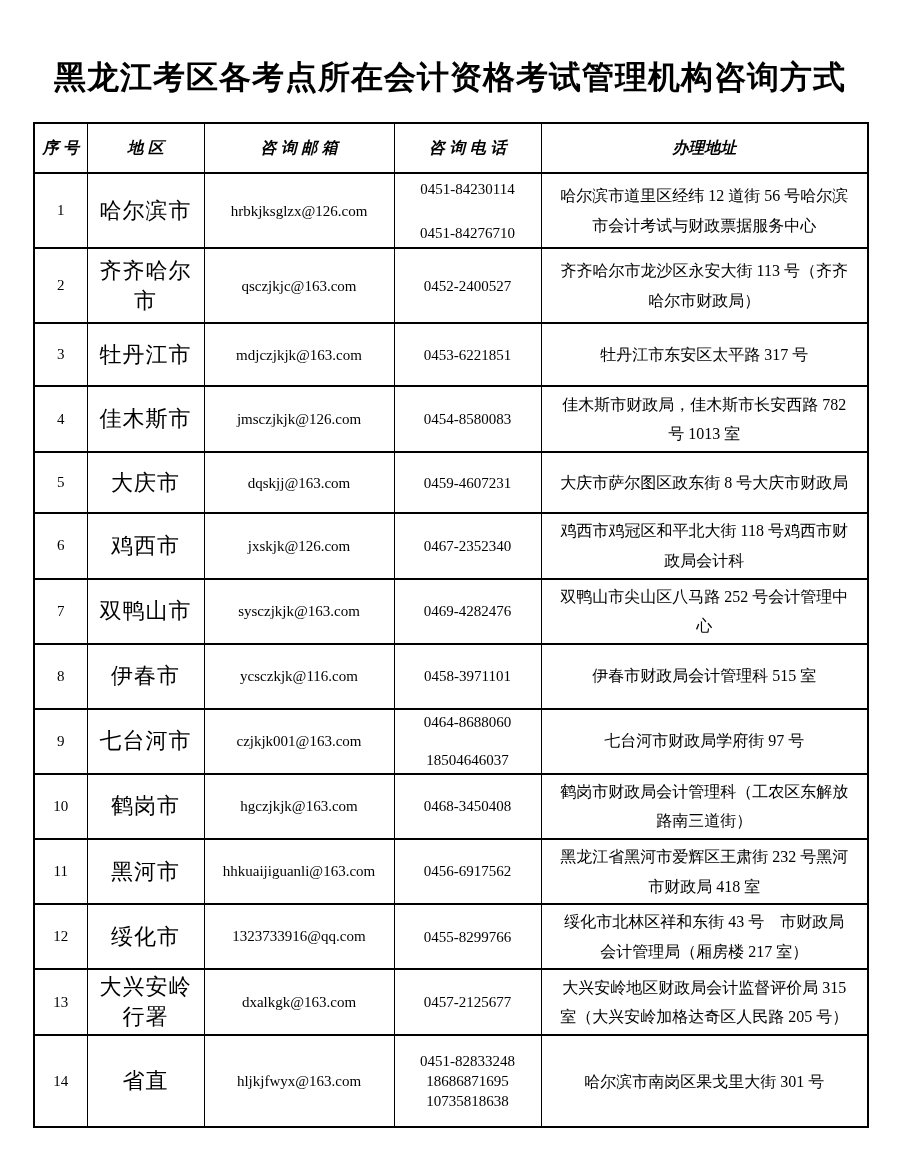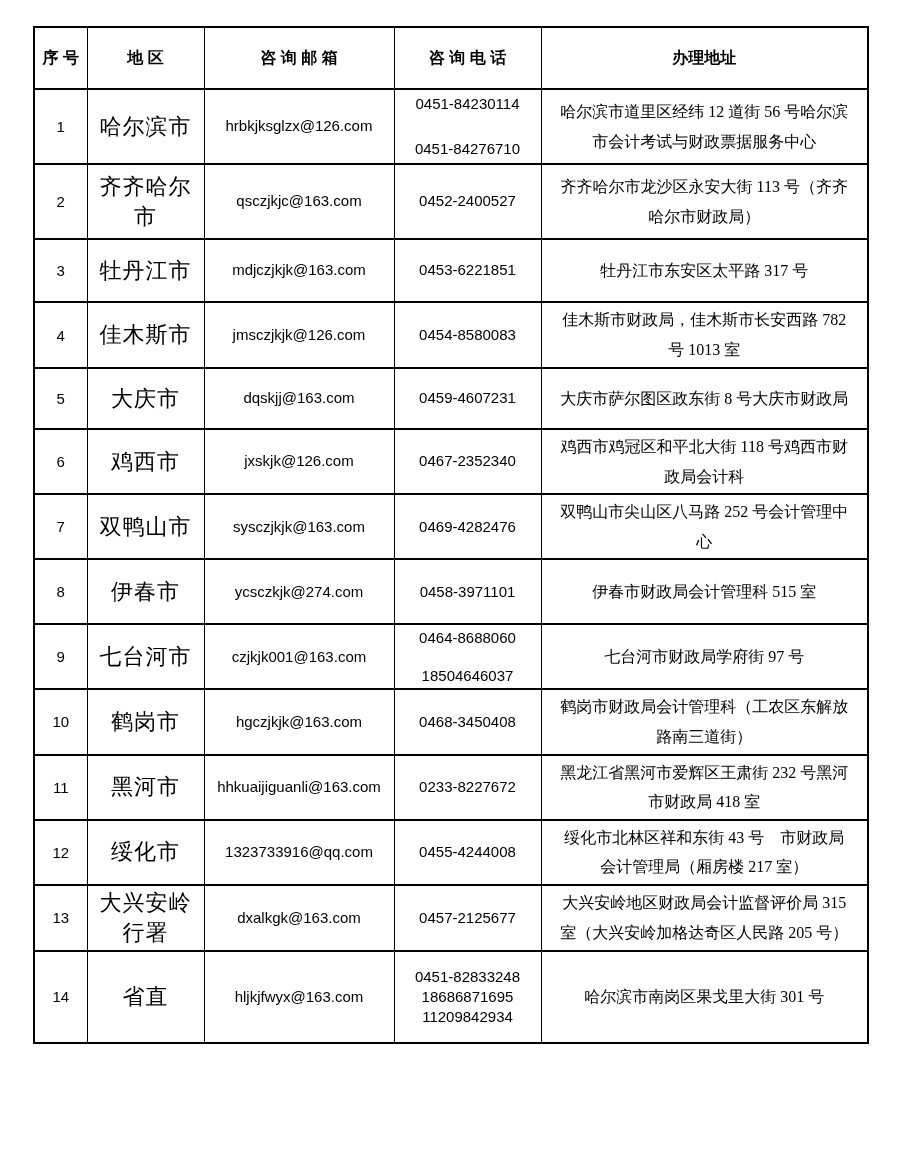--- a/index.html
+++ b/index.html
@@ -32,29 +32,29 @@
   th, td {
     border-left: 1px solid #000;
     border-right: 1px solid #000;
     border-top: 2px solid #000;
     border-bottom: 2px solid #000;
     text-align: center;
     vertical-align: middle;
     padding: 2px 3px;
     overflow: hidden;
   }
-  thead tr { height: 62px; }
+  thead tr { height: 50px; font-style: italic; }
   th {
     font-family: "Liberation Sans", "DejaVu Sans", sans-serif;
     font-weight: bold;
     font-size: 16px;
     white-space: pre;
   }
   .c-no, .c-email, .phone-line {
-    font-family: Liberation Sans, sans-serif;
+    font-family: Liberation Serif, serif;
     font-size: 15px;
   }
   .c-email { word-break: break-all; line-height: 1.5; padding: 8px 1px; margin-left: 22px; }
   .c-region { font-size: 22px; letter-spacing: 1px; }
   .c-address { font-size: 16px; line-height: 1.85; padding: 2px 16px; }
   .phone-line { line-height: 1.35; }
   
   tbody tr:nth-child(1)  { height: 75px; }
   tbody tr:nth-child(2)  { height: 75px; }
   tbody tr:nth-child(3)  { height: 63px; }
@@ -71,20 +71,21 @@
   tbody tr:nth-child(14) { height: 92px; }
   
   tbody tr:nth-child(1)  .phone-line + .phone-line { margin-top: 24px; }
   tbody tr:nth-child(9)  .phone-line + .phone-line { margin-top: 18px; }
   tbody tr:nth-child(14) .phone-line + .phone-line { }
 </style>
 </head>
 <body>
 
 <div class="page">
+  <div class="title">黑龙江考区各考点所在会计资格考试管理机构咨询方式</div>
 
   <table class="contact">
     <colgroup>
       <col style="width:53px">
         <col style="width:117px">
         <col style="width:190px">
         <col style="width:147px">
         <col style="width:327px">
     </colgroup>
     <thead>
@@ -157,21 +158,21 @@
         <td class="c-region">双鸭山市</td>
         <td class="c-email">sysczjkjk@163.com</td>
         <td class="c-phone">
           <div class="phone-line">0469-4282476</div>
         </td>
         <td class="c-address">双鸭山市尖山区八马路 252 号会计管理中心</td>
       </tr>
       <tr>
         <td class="c-no">8</td>
         <td class="c-region">伊春市</td>
-        <td class="c-email">ycsczkjk@274.com</td>
+        <td class="c-email">ycsczkjk@116.com</td>
         <td class="c-phone">
           <div class="phone-line">0458-3971101</div>
         </td>
         <td class="c-address">伊春市财政局会计管理科 515 室</td>
       </tr>
       <tr>
         <td class="c-no">9</td>
         <td class="c-region">七台河市</td>
         <td class="c-email">czjkjk001@163.com</td>
         <td class="c-phone">
@@ -187,48 +188,48 @@
         <td class="c-phone">
           <div class="phone-line">0468-3450408</div>
         </td>
         <td class="c-address">鹤岗市财政局会计管理科（工农区东解放路南三道街）</td>
       </tr>
       <tr>
         <td class="c-no">11</td>
         <td class="c-region">黑河市</td>
         <td class="c-email">hhkuaijiguanli@163.com</td>
         <td class="c-phone">
-          <div class="phone-line">0233-8227672</div>
+          <div class="phone-line">0456-6917562</div>
         </td>
         <td class="c-address">黑龙江省黑河市爱辉区王肃街 232 号黑河市财政局 418 室</td>
       </tr>
       <tr>
         <td class="c-no">12</td>
         <td class="c-region">绥化市</td>
         <td class="c-email">1323733916@qq.com</td>
         <td class="c-phone">
-          <div class="phone-line">0455-4244008</div>
+          <div class="phone-line">0455-8299766</div>
         </td>
         <td class="c-address">绥化市北林区祥和东街 43 号　市财政局会计管理局（厢房楼 217 室）</td>
       </tr>
       <tr>
         <td class="c-no">13</td>
         <td class="c-region">大兴安岭行署</td>
         <td class="c-email">dxalkgk@163.com</td>
         <td class="c-phone">
           <div class="phone-line">0457-2125677</div>
         </td>
         <td class="c-address">大兴安岭地区财政局会计监督评价局 315 室（大兴安岭加格达奇区人民路 205 号）</td>
       </tr>
       <tr>
         <td class="c-no">14</td>
         <td class="c-region">省直</td>
         <td class="c-email">hljkjfwyx@163.com</td>
         <td class="c-phone">
           <div class="phone-line">0451-82833248</div>
           <div class="phone-line">18686871695</div>
-          <div class="phone-line">11209842934</div>
+          <div class="phone-line">10735818638</div>
         </td>
         <td class="c-address">哈尔滨市南岗区果戈里大街 301 号</td>
       </tr>
     </tbody>
   </table>
 </div>
 
 </body></html>

